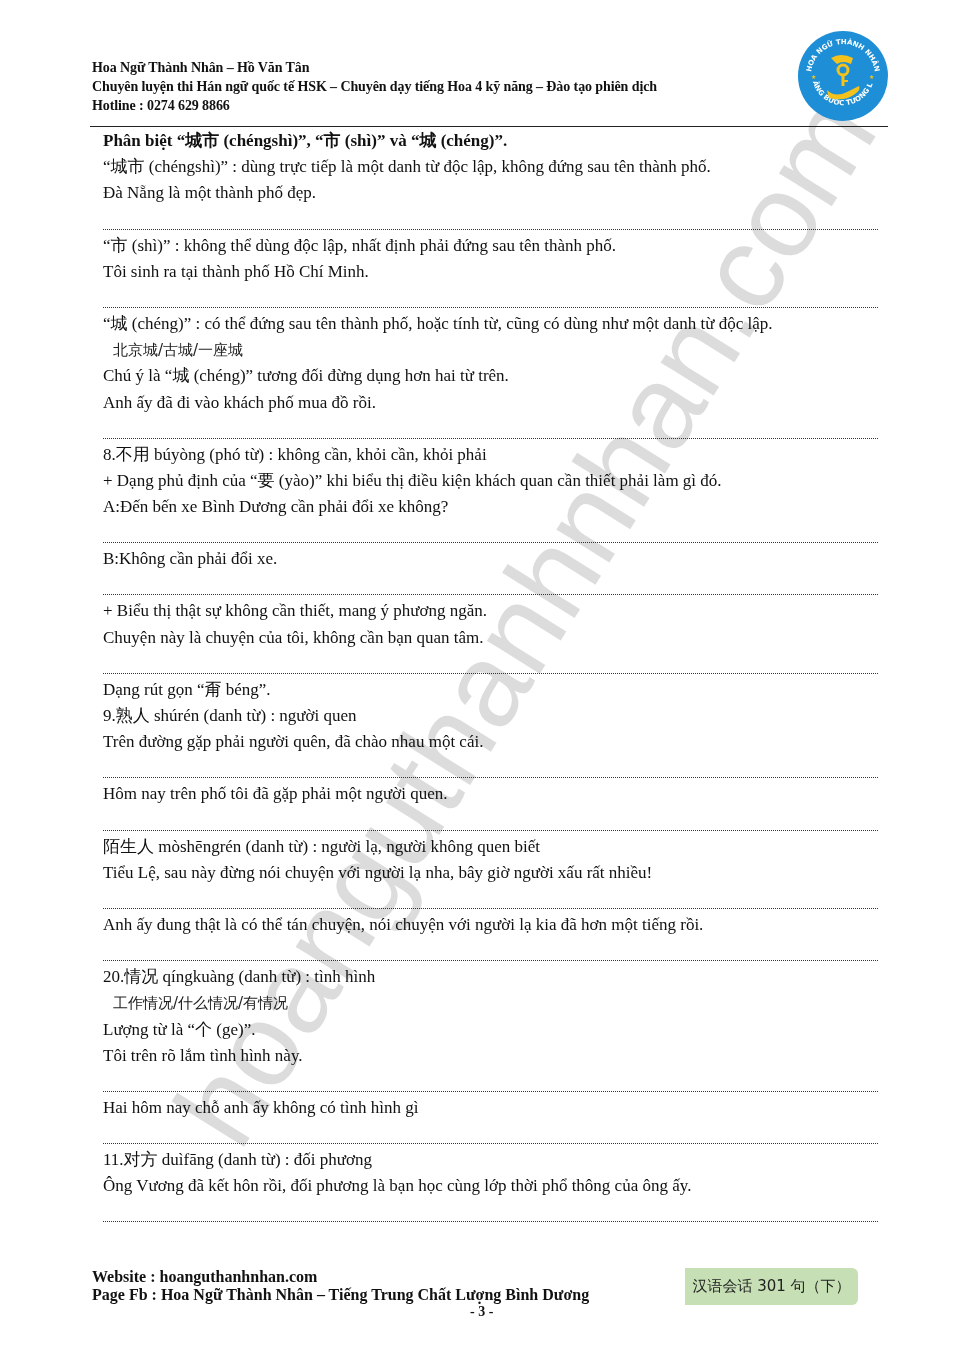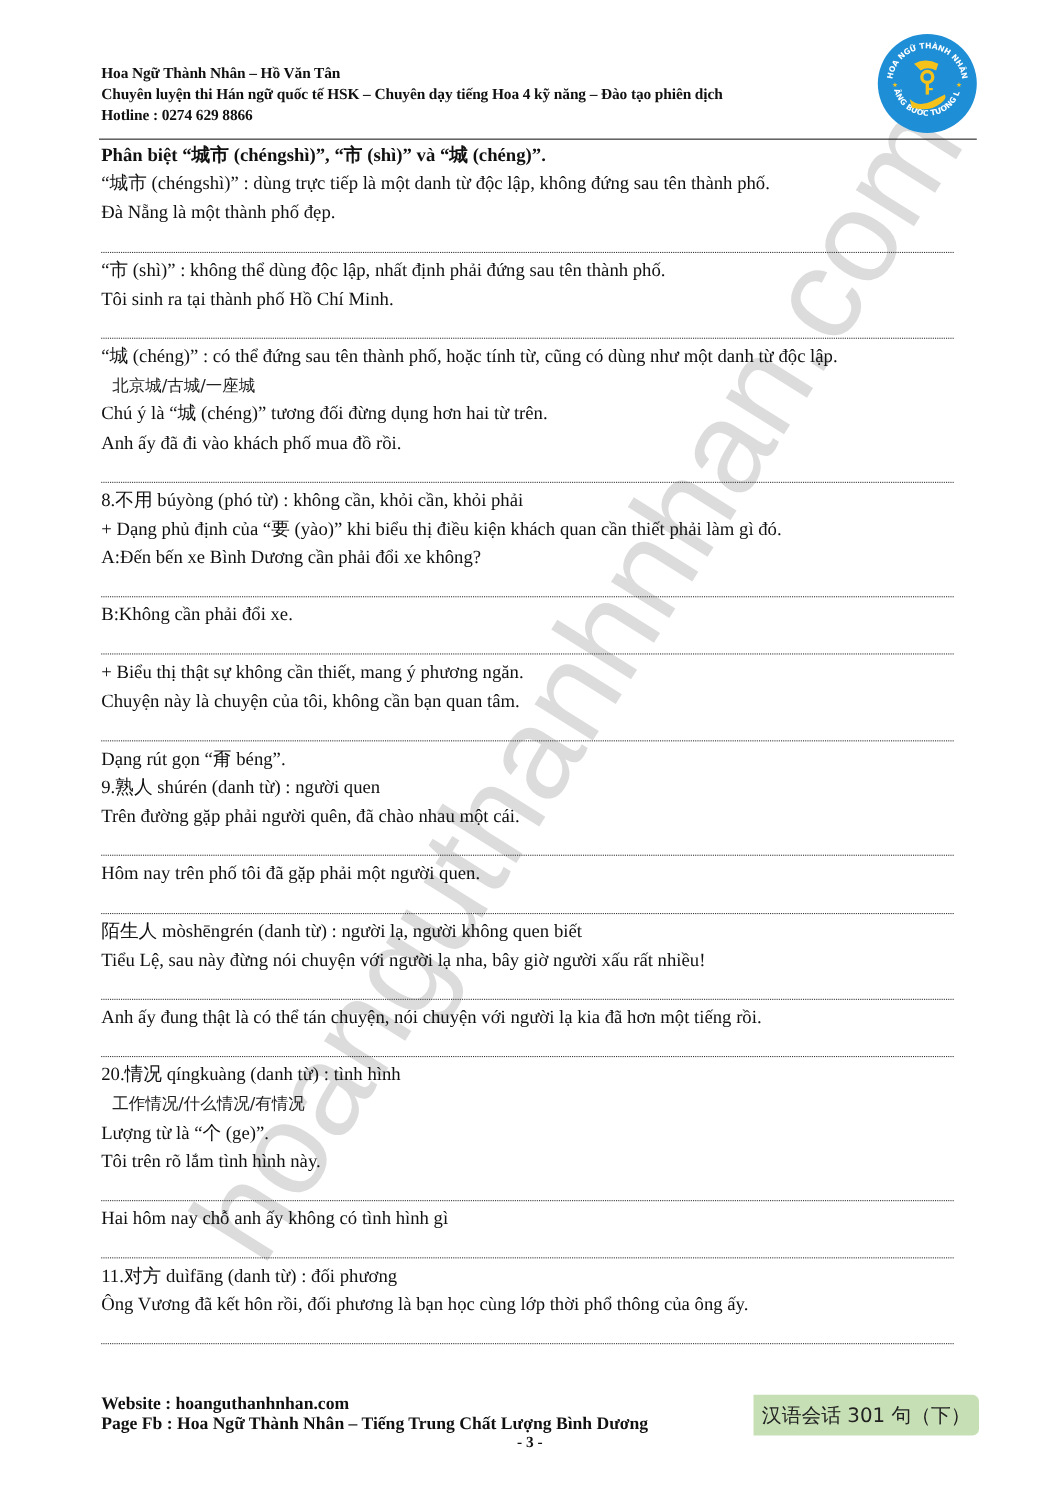--- a/index.html
+++ b/index.html
@@ -2,36 +2,36 @@
 <html><head>
 <meta charset="utf-8">
 <style>
   html, body { margin: 0; padding: 0; background: #ffffff; }
   body { width: 960px; height: 1357px; position: relative; overflow: hidden;
          font-family: "Liberation Serif", "DejaVu Serif", serif; color: #111; }
   .header { position: absolute; left: 92px; top: 58px; width: 700px; }
   .header .line { font-weight: bold; font-size: 14px; line-height: 19px; letter-spacing: -0.1px; }
   .logo { position: absolute; left: 797px; top: 30px; width: 92px; height: 92px; }
   .rule { position: absolute; left: 90px; top: 126px; width: 798px; height: 0; border-top: 1.5px solid #222; }
-  .content { position: absolute; left: 92px; top: 128px; width: 775px; font-size: 17px; }
+  .content { position: absolute; left: 103px; top: 128px; width: 775px; font-size: 17px; }
   .row { height: 26.2px; line-height: 26px; white-space: nowrap; }
   .row.title { font-weight: bold; }
   .dots { height: 26px; position: relative; }
   .dots::after { content: ""; position: absolute; left: 0; right: 0; top: 22px;
                  border-top: 1.5px dotted #333; }
   .cjk { font-family: "DejaVu Sans", sans-serif; font-size: 15px; font-weight: normal; color: #222; margin-left: 10px; }
   .watermark { position: absolute; left: 60px; top: 640px; transform: rotate(-58deg);
                transform-origin: center; font-family: "Liberation Sans", sans-serif;
                font-size: 118px; color: rgba(150,150,150,0.33); white-space: nowrap;
                width: 1000px; text-align: center; margin-left: -90px; pointer-events: none; }
   .footer { position: absolute; left: 92px; top: 1268px; font-weight: bold; font-size: 16px; line-height: 18px; }
   .pagenum { position: absolute; left: 470px; top: 1304px; font-weight: bold; font-size: 14px; }
-  .badge { position: absolute; left: 685px; top: 1268px; width: 205px; height: 37px;
+  .badge { position: absolute; left: 685px; top: 1268px; width: 173px; height: 37px;
            background: #c6dfb4; border-radius: 0 6px 6px 0; display: flex; align-items: center;
-           justify-content: center; font-family: "DejaVu Sans", sans-serif; font-size: 18px; color: #222; }
+           justify-content: center; font-family: "DejaVu Sans", sans-serif; font-size: 15px; color: #222; }
 </style>
 </head>
 <body>
 
 <div class="watermark">hoanguthanhnhan.com</div>
 
 <div class="header">
   <div class="line">Hoa Ngữ Thành Nhân – Hồ Văn Tân</div>
   <div class="line">Chuyên luyện thi Hán ngữ quốc tế HSK – Chuyên dạy tiếng Hoa 4 kỹ năng – Đào tạo phiên dịch</div>
   <div class="line">Hotline : 0274 629 8866</div>

